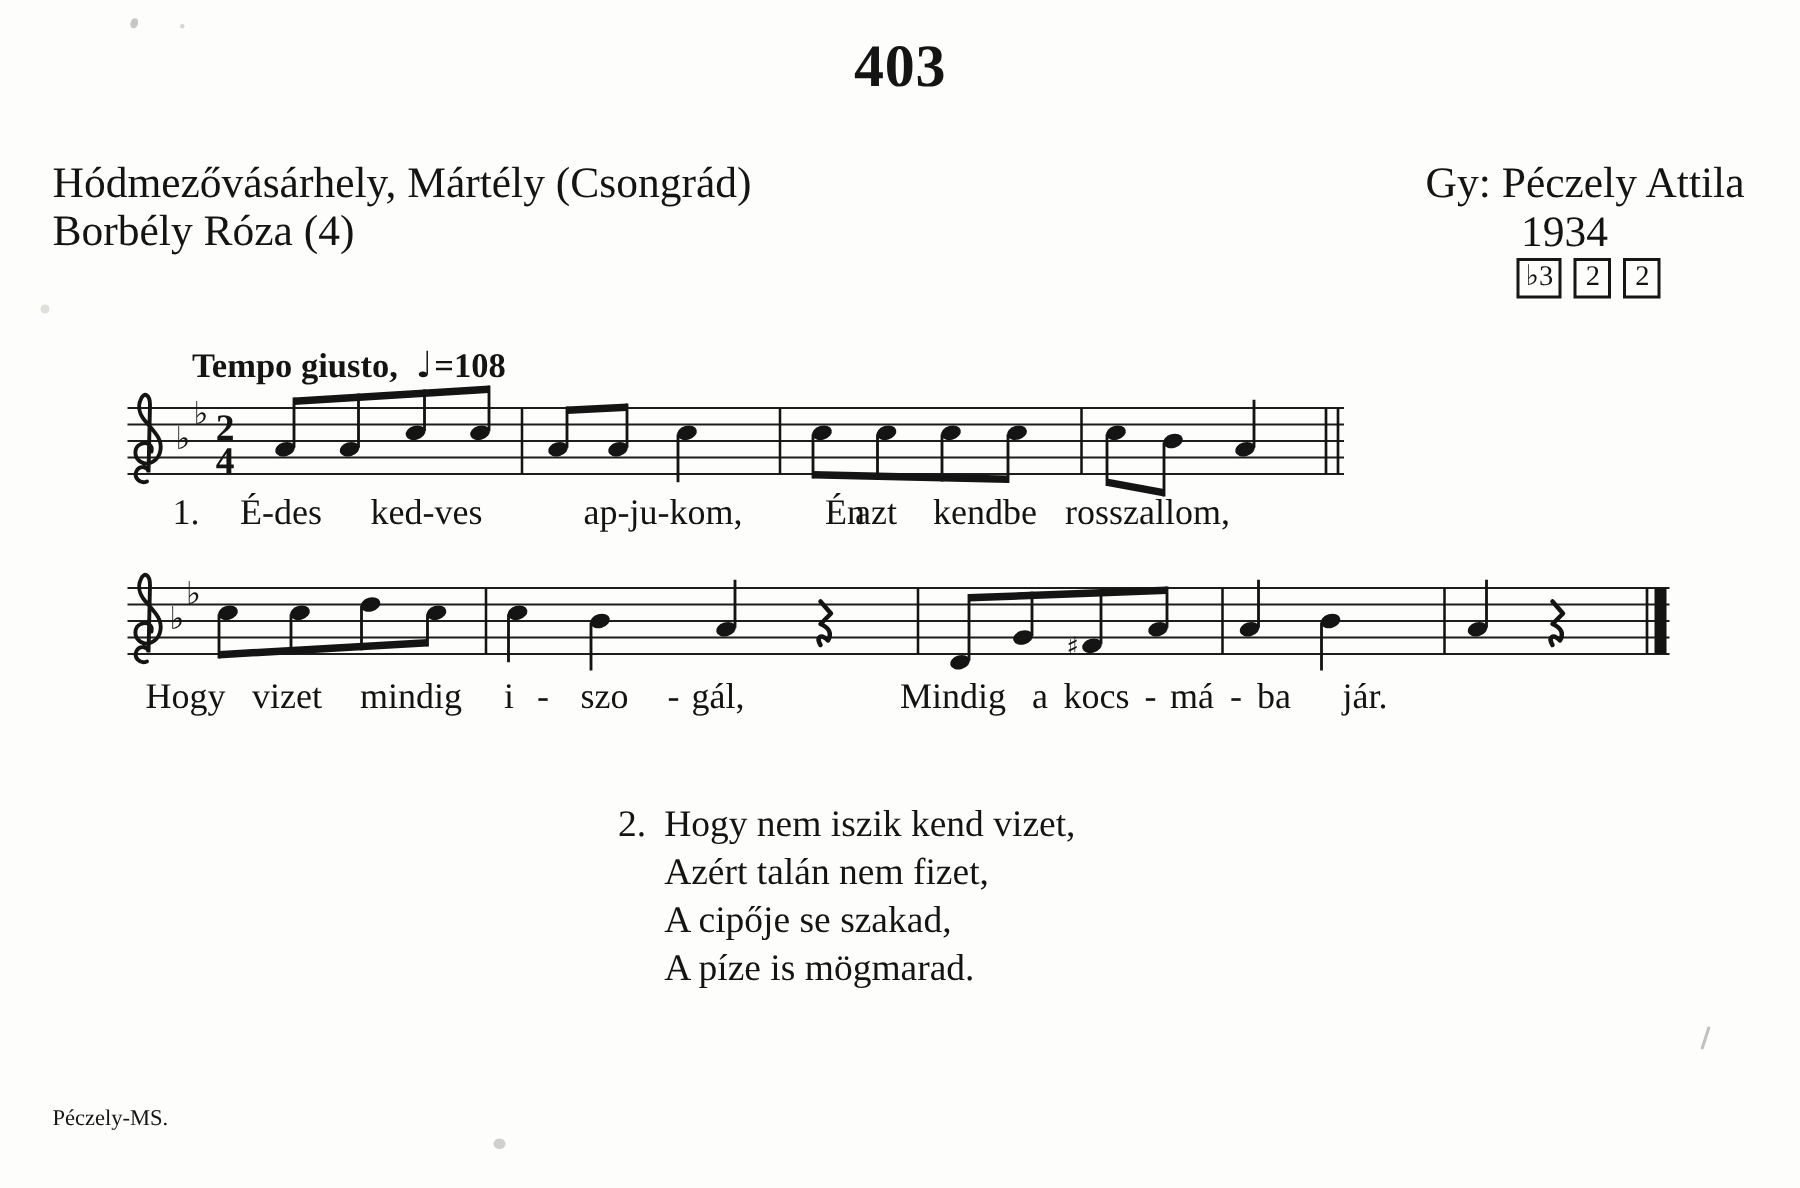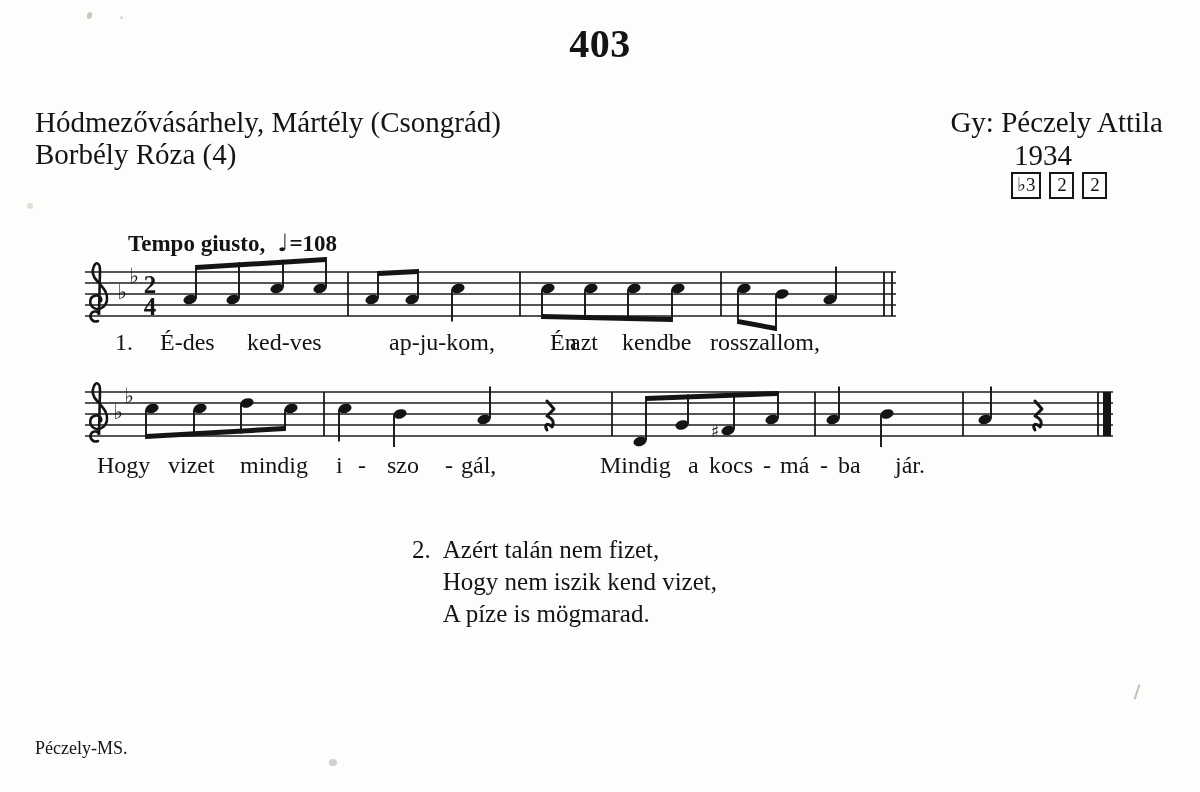--- a/index.html
+++ b/index.html
@@ -23,21 +23,21 @@
     border:2.5px solid #161616;font-size:19px;line-height:20px;
     padding:1px 4px 2px 4px;min-width:13px;text-align:center;
     font-family:"Liberation Serif", serif;
   }
   #tempo-marking{left:128px;top:229px;font-size:23px;font-weight:bold;white-space:pre}
   #tempo-marking .tnote{font-family:"DejaVu Sans",sans-serif;font-size:24px;font-weight:normal;margin:0 1px 0 12px}
   .lyrics{left:0;top:0;width:1200px;height:30px}
   .syll{position:absolute;font-size:24px;line-height:1;color:#131313;white-space:pre}
   #verse-2{left:412px;top:534px;display:flex;font-size:25px;line-height:32px}
   #verse-2 .vnum{margin-right:12px}
-  #source-note{left:35px;top:738px;font-size:18px}
+  #source-note{left:35px;top:738px;font-size:15px}
   svg{position:absolute;left:0;top:0}
   .speck{position:absolute;border-radius:50%;background:#9a9a96}
   #speck-1{left:87px;top:12px;width:5px;height:7px;opacity:.55;transform:rotate(20deg)}
   #speck-2{left:120px;top:16px;width:3px;height:3px;opacity:.4}
   #speck-3{left:329px;top:759px;width:8px;height:7px;opacity:.45}
   #speck-4{left:1136px;top:684px;width:2px;height:16px;border-radius:1px;opacity:.6;transform:rotate(18deg)}
   #speck-5{left:27px;top:203px;width:6px;height:6px;opacity:.3}
 </style>
 </head>
 <body>
@@ -183,22 +183,23 @@
     <span class="syll" style="left: 763px;">-</span>
     <span class="syll" style="left: 780px;">má</span>
     <span class="syll" style="left: 820px;">-</span>
     <span class="syll" style="left: 838px;">ba</span>
     <span class="syll" style="left: 895px;">jár.</span>
   </div>
 
 <div class="abs" id="verse-2">
   <span class="vnum">2.</span>
   <div>
+    <div>Hogy nem iszik kend vizet,</div>
     <div>Azért talán nem fizet,</div>
-    <div>Hogy nem iszik kend vizet,</div>
+    <div>A cipője se szakad,</div>
     <div>A píze is mögmarad.</div>
   </div>
 </div>
 
 <div class="abs" id="source-note">Péczely-MS.</div>
 
 <div class="speck" id="speck-1"></div>
 <div class="speck" id="speck-2"></div>
 <div class="speck" id="speck-3"></div>
 <div class="speck" id="speck-4"></div>

